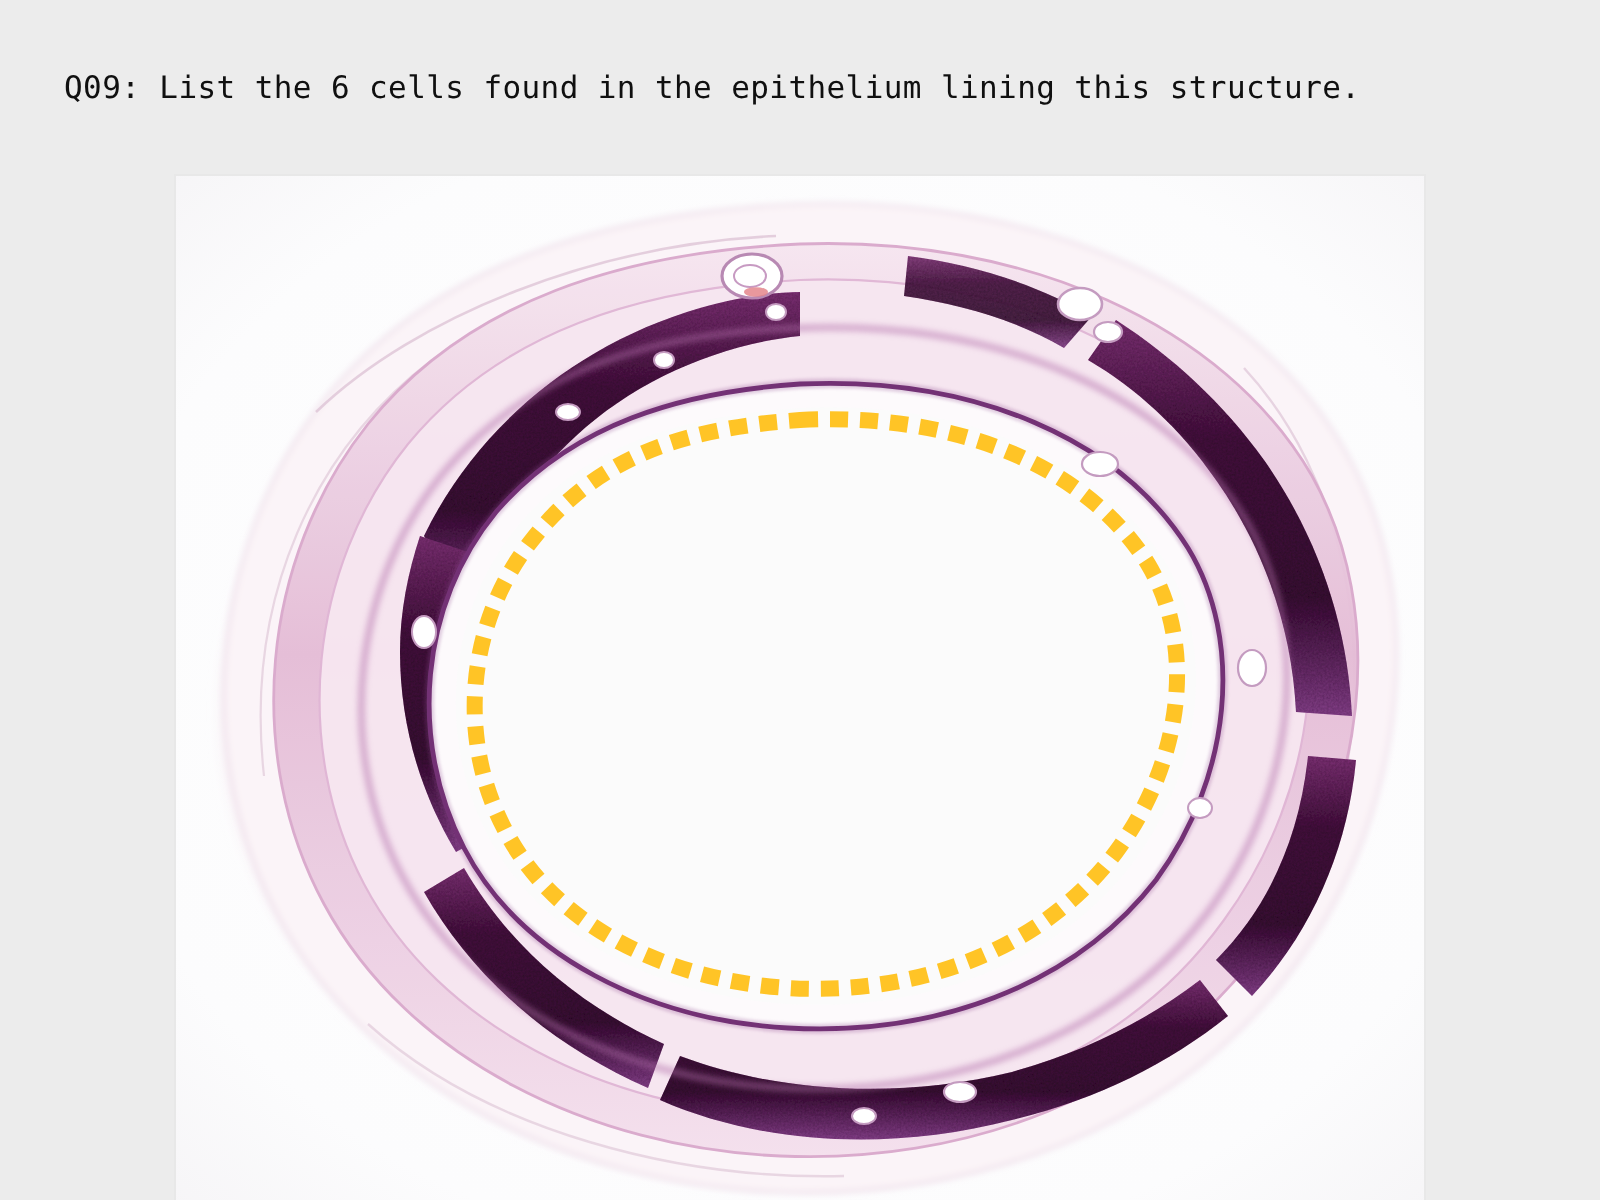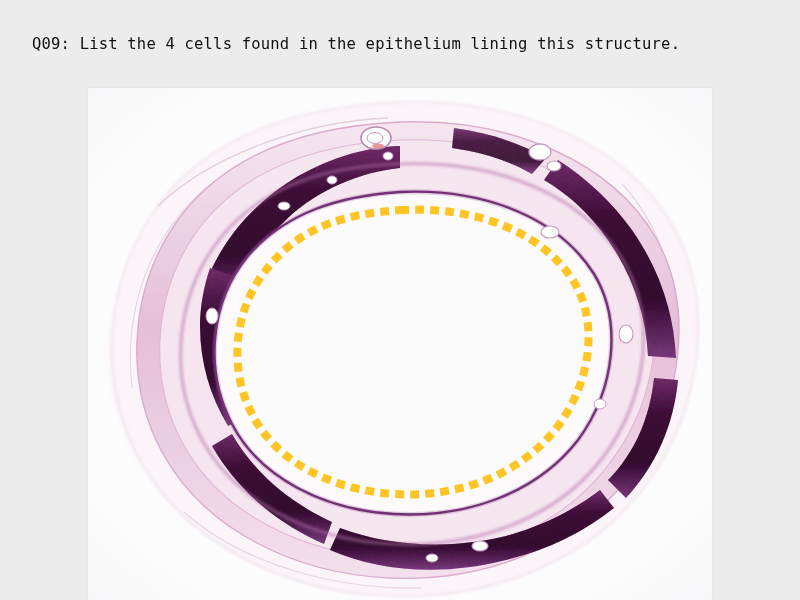--- a/index.html
+++ b/index.html
@@ -49,21 +49,21 @@
   #slide-svg {
     display: block;
     width: 624px;
     height: 512px;
   }
 </style>
 </head>
 <body>
 
 <div id="question-bar">
-  <div id="question-text">Q09: List the 4 cells found in the epithelium lining this structure.</div>
+  <div id="question-text">Q09: List the 6 cells found in the epithelium lining this structure.</div>
 </div>
 
 <div id="slide-panel">
   <svg id="slide-svg" viewBox="0 0 624 512" preserveAspectRatio="none">
     <defs>
 
       <radialGradient id="slideBg" cx="50%" cy="50%" r="72%">
         <stop offset="0%" stop-color="#ffffff"></stop>
         <stop offset="78%" stop-color="#fcfcfd"></stop>
         <stop offset="100%" stop-color="#f6f5f7"></stop>

